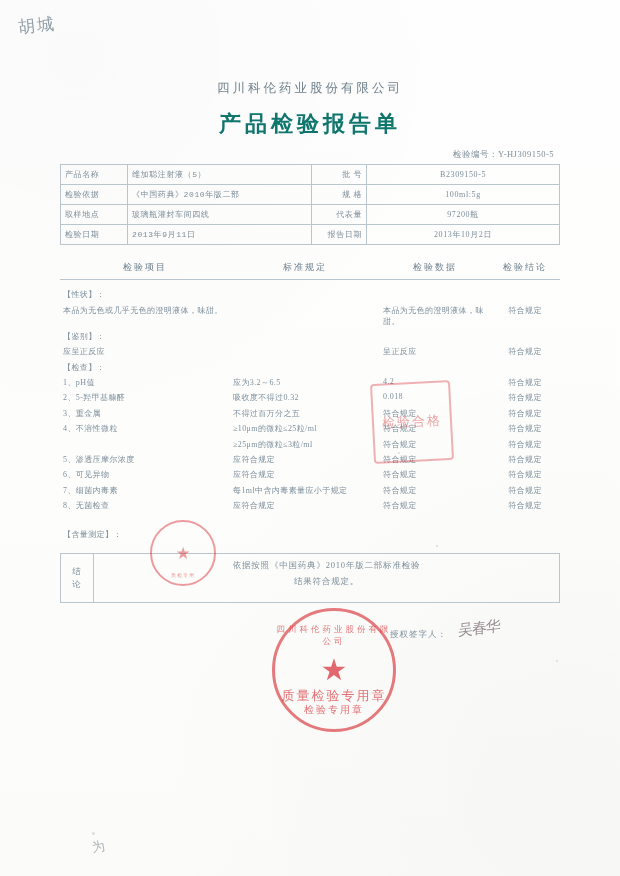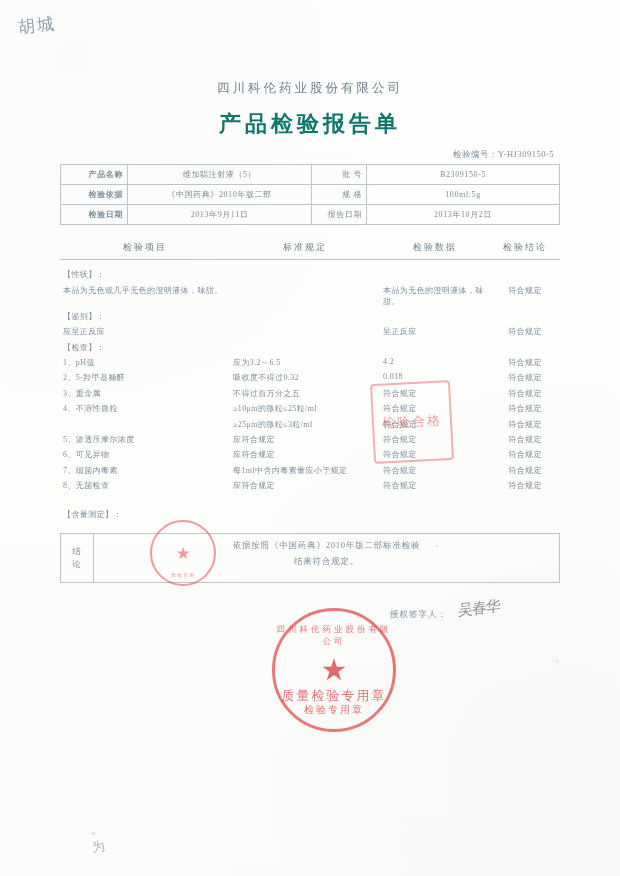--- a/index.html
+++ b/index.html
@@ -78,27 +78,26 @@
     color: #7d8e9a;
   }
   table.info td {
     border: 1px solid #b9c6ce;
     height: 17px;
     padding: 1px 4px;
     letter-spacing: .6px;
   }
   td.lbl {
     width: 58px;
-    text-align: right;
+    text-align: left;
     white-space: nowrap;
-    font-weight: bold;
   }
   td.val {
     width: 175px;
-    text-align: center;
+    font-family: Liberation Mono, monospace;
   }
   td.lbl2 {
     width: 46px;
     text-align: right;
   }
   td.val2 {
     text-align: center;
   }
   
   .results {
@@ -306,20 +305,26 @@
           <td class="lbl2">批 号</td>
           <td class="val2">B2309150-5</td>
         </tr>
         <tr>
           <td class="lbl">检验依据</td>
           <td class="val">《中国药典》2010年版二部</td>
           <td class="lbl2">规 格</td>
           <td class="val2">100ml:5g</td>
         </tr>
         <tr>
+          <td class="lbl">取样地点</td>
+          <td class="val">玻璃瓶灌封车间四线</td>
+          <td class="lbl2">代表量</td>
+          <td class="val2">97200瓶</td>
+        </tr>
+        <tr>
           <td class="lbl">检验日期</td>
           <td class="val">2013年9月11日</td>
           <td class="lbl2">报告日期</td>
           <td class="val2">2013年10月2日</td>
         </tr>
       </tbody>
     </table>
 
     <table class="results">
       <thead>

